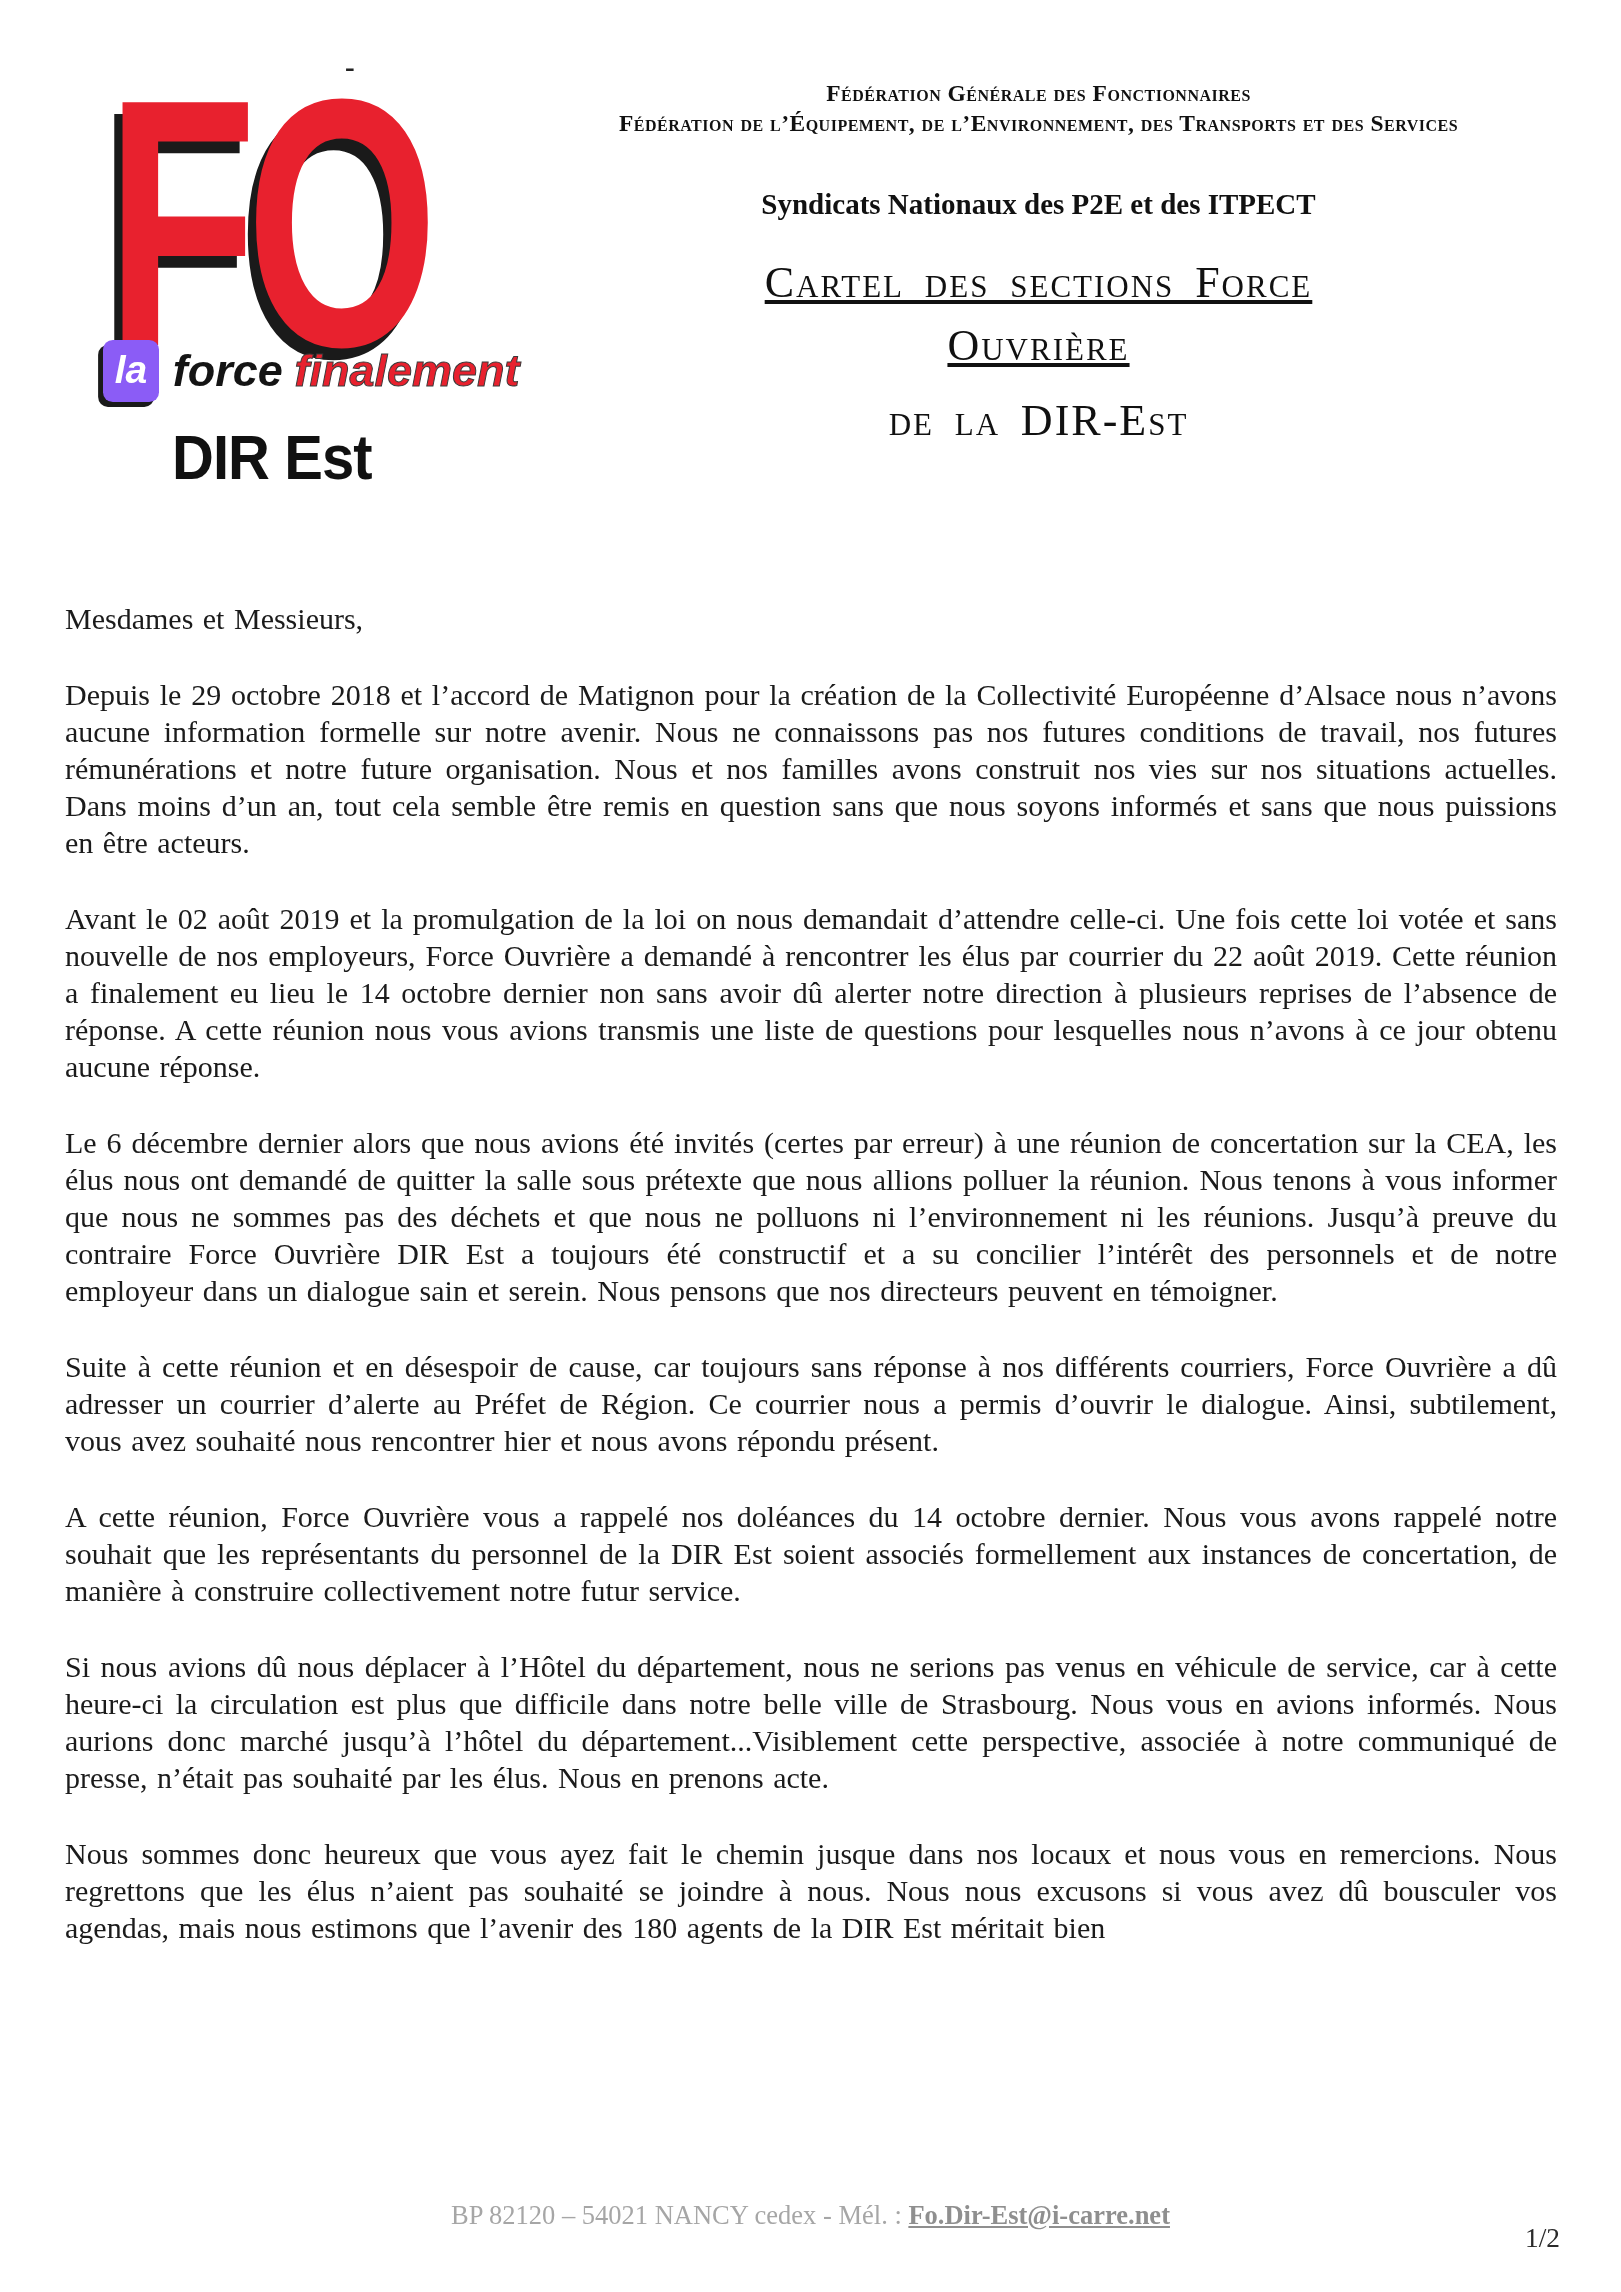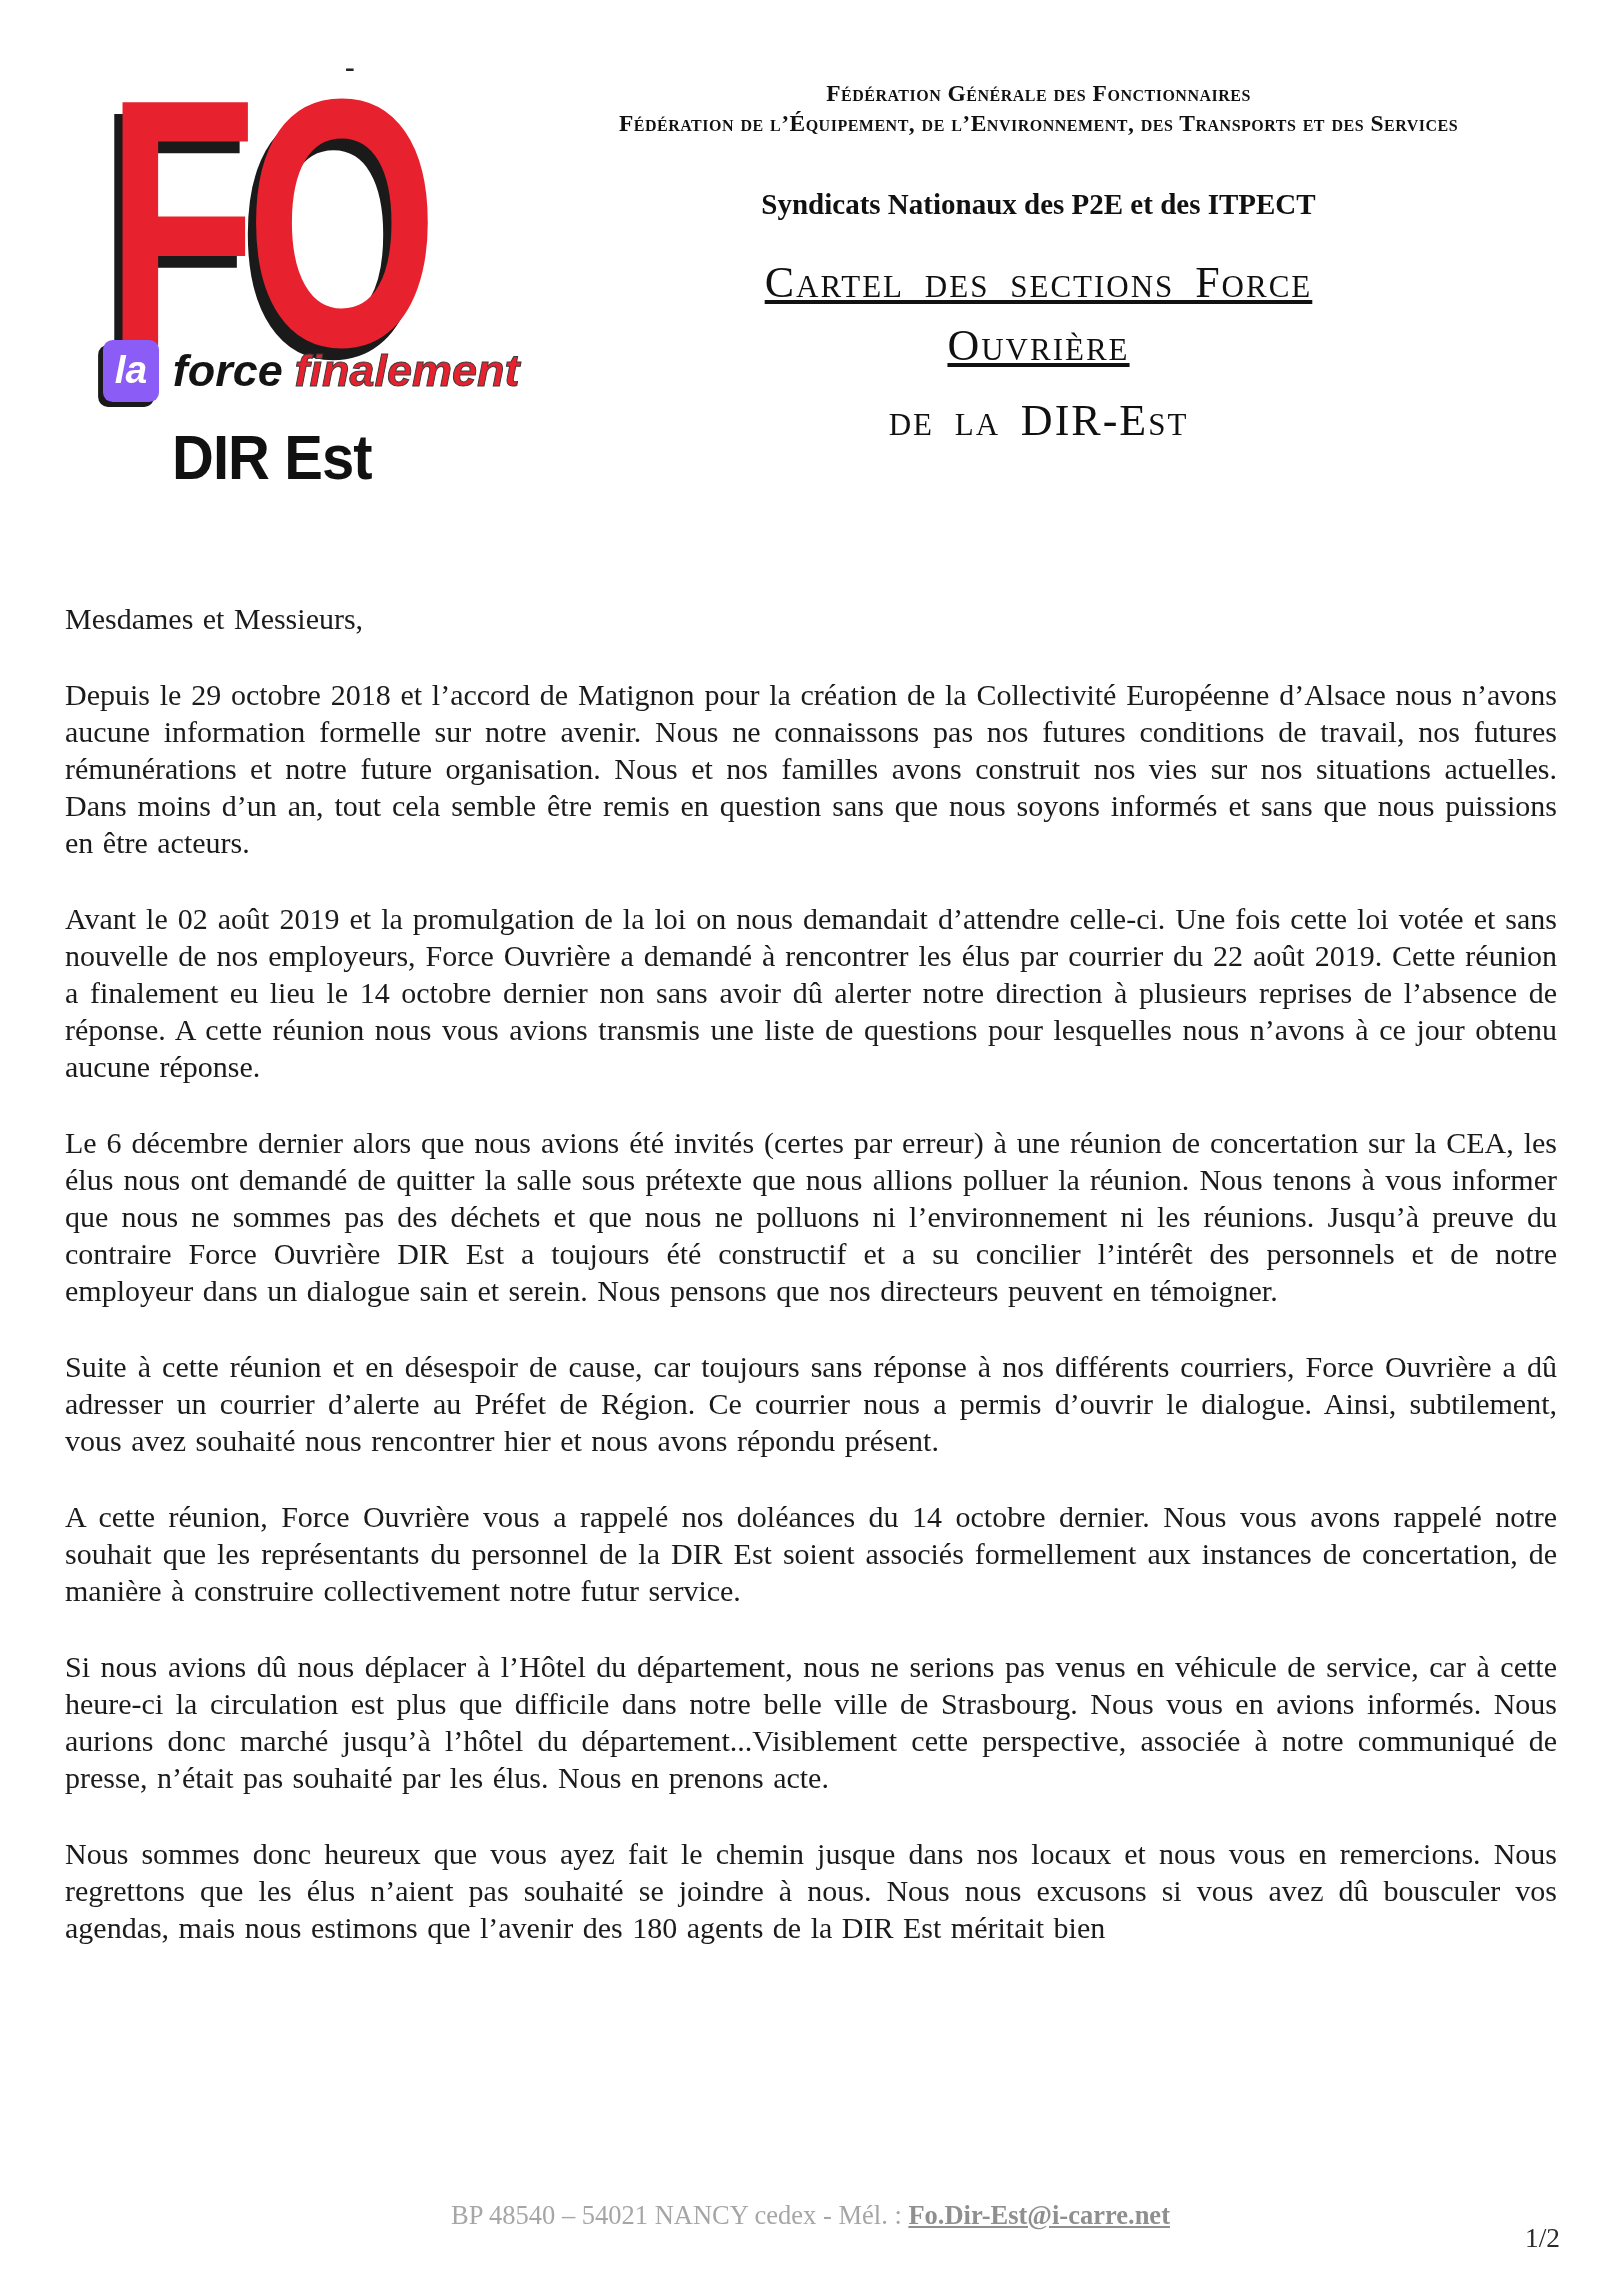--- a/index.html
+++ b/index.html
@@ -103,19 +103,19 @@
     <p>Depuis le 29 octobre 2018 et l’accord de Matignon pour la création de la Collectivité Européenne d’Alsace nous n’avons aucune information formelle sur notre avenir. Nous ne connaissons pas nos futures conditions de travail, nos futures rémunérations et notre future organisation. Nous et nos familles avons construit nos vies sur nos situations actuelles. Dans moins d’un an, tout cela semble être remis en question sans que nous soyons informés et sans que nous puissions en être acteurs.</p>
     <p>Avant le 02 août 2019 et la promulgation de la loi on nous demandait d’attendre celle-ci. Une fois cette loi votée et sans nouvelle de nos employeurs, Force Ouvrière a demandé à rencontrer les élus par courrier du 22 août 2019. Cette réunion a finalement eu lieu le 14 octobre dernier non sans avoir dû alerter notre direction à plusieurs reprises de l’absence de réponse. A cette réunion nous vous avions transmis une liste de questions pour lesquelles nous n’avons à ce jour obtenu aucune réponse.</p>
     <p>Le 6 décembre dernier alors que nous avions été invités (certes par erreur) à une réunion de concertation sur la CEA, les élus nous ont demandé de quitter la salle sous prétexte que nous allions polluer la réunion. Nous tenons à vous informer que nous ne sommes pas des déchets et que nous ne polluons ni l’environnement ni les réunions. Jusqu’à preuve du contraire Force Ouvrière DIR Est a toujours été constructif et a su concilier l’intérêt des personnels et de notre employeur dans un dialogue sain et serein. Nous pensons que nos directeurs peuvent en témoigner.</p>
     <p>Suite à cette réunion et en désespoir de cause, car toujours sans réponse à nos différents courriers, Force Ouvrière a dû adresser un courrier d’alerte au Préfet de Région. Ce courrier nous a permis d’ouvrir le dialogue. Ainsi, subtilement, vous avez souhaité nous rencontrer hier et nous avons répondu présent.</p>
     <p>A cette réunion, Force Ouvrière vous a rappelé nos doléances du 14 octobre dernier. Nous vous avons rappelé notre souhait que les représentants du personnel de la DIR Est soient associés formellement aux instances de concertation, de manière à construire collectivement notre futur service.</p>
     <p>Si nous avions dû nous déplacer à l’Hôtel du département, nous ne serions pas venus en véhicule de service, car à cette heure-ci la circulation est plus que difficile dans notre belle ville de Strasbourg. Nous vous en avions informés. Nous aurions donc marché jusqu’à l’hôtel du département...Visiblement cette perspective, associée à notre communiqué de presse, n’était pas souhaité par les élus. Nous en prenons acte.</p>
     <p>Nous sommes donc heureux que vous ayez fait le chemin jusque dans nos locaux et nous vous en remercions. Nous regrettons que les élus n’aient pas souhaité se joindre à nous. Nous nous excusons si vous avez dû bousculer vos agendas, mais nous estimons que l’avenir des 180 agents de la DIR Est méritait bien</p>
   </div>
 
   <div class="footer">
-    <div><span>BP 48540 – 54021 NANCY cedex - Mél. : </span><a class="mail">Fo.Dir-Est@i-carre.net</a></div>
+    <div><span>BP 82120 – 54021 NANCY cedex - Mél. : </span><a class="mail">Fo.Dir-Est@i-carre.net</a></div>
   </div>
 
   <div class="page-num">1/2</div>
 
 </div>
 
 
 </body></html>

